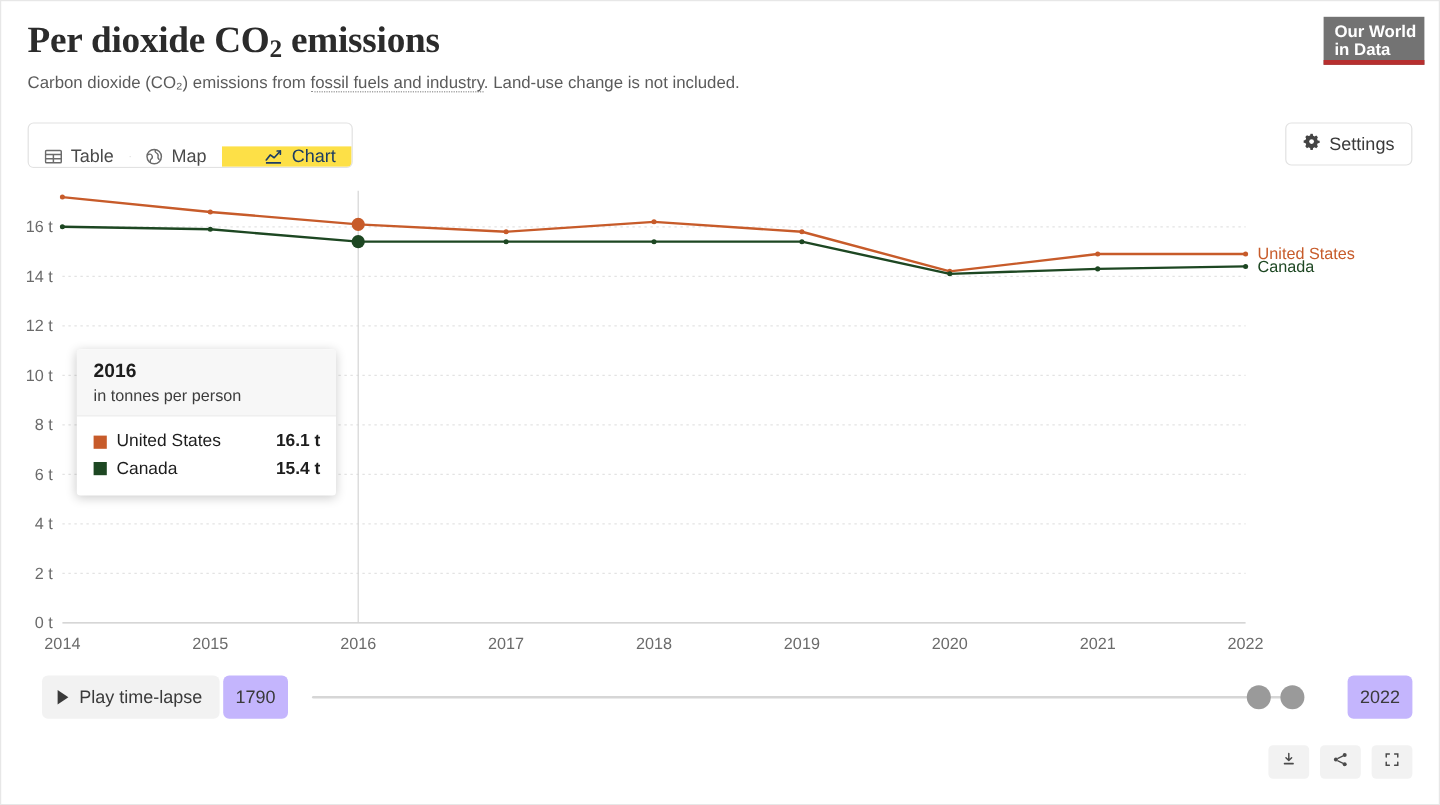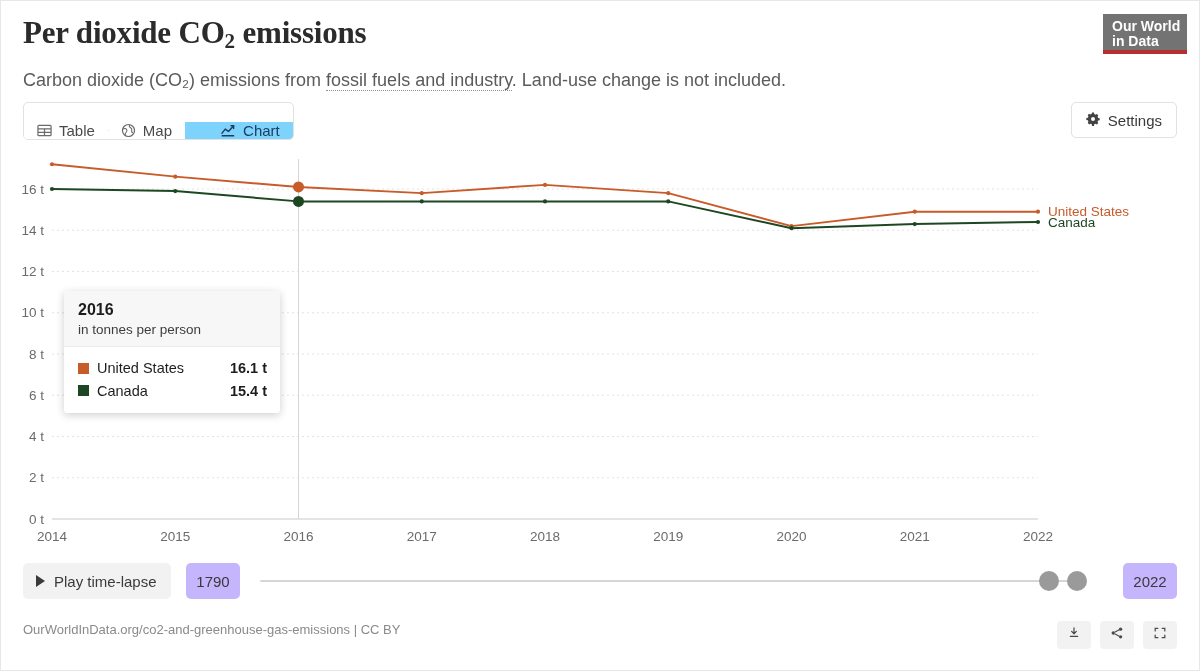--- a/index.html
+++ b/index.html
@@ -39,22 +39,22 @@
     line-height: 1.15;
     color: #2b2b2b;
     letter-spacing: -0.2px;
     margin: 0;
   }
   .chart-title sub {
     font-size: 0.68em;
     vertical-align: -0.22em;
   }
   .chart-subtitle {
-    margin-top: 16px;
-    font-size: 18px;
+    margin-top: 6px;
+    font-size: 14px;
     color: #5b5b5b;
     line-height: 1.3;
   }
   .glossary-link {
     border-bottom: 1px dotted #8f8f8f;
     color: #5b5b5b;
     cursor: help;
   }
 
   
@@ -107,21 +107,21 @@
   .tab + .tab::before {
     content: "";
     position: absolute;
     left: 0;
     top: 8px;
     bottom: 8px;
     width: 1px;
     background: #e2e2e2;
   }
   .tab.active {
-    background: #7dd3fc;
+    background: #fde047;
     color: #1d3d63;
     font-weight: 400;
     padding-left: 35px;
   }
   .tab.active::before { display: none; }
   .tab svg { display: block; }
 
   .settings-btn {
     position: absolute;
     right: 0;
@@ -218,21 +218,21 @@
   
   .timeline {
     position: absolute;
     left: 22px;
     right: 22px;
     top: 562px;
     height: 36px;
   }
   .play-btn {
     position: absolute;
-    left: 0;
+    left: 12px;
     top: 0;
     height: 36px;
     display: inline-flex;
     align-items: center;
     gap: 9px;
     padding: 0 14px 0 13px;
     background: #f2f2f2;
     border-radius: 5px;
     font-size: 15px;
     color: #3a3a3a;
@@ -485,21 +485,20 @@
     <div class="year-box year-start">1790</div>
     <div class="slider-track">
       <div class="slider-fill"></div>
       <div class="handle handle-left"></div>
       <div class="handle handle-right"></div>
     </div>
     <div class="year-box year-end">2022</div>
   </div>
 
   <div class="footer">
-    <div class="footer-line2">OurWorldInData.org/co2-and-greenhouse-gas-emissions | CC BY</div>
     <div class="footer-actions">
       <div class="action-btn">
         <span>
           <svg width="14" height="14" viewBox="0 0 16 16">
               <path d="M8 2.2v6.2M5.3 6.2 8 8.9l2.7-2.7" fill="none" stroke="#4a4a4a" stroke-width="1.4" stroke-linecap="round" stroke-linejoin="round"></path>
               <rect x="3.2" y="11" width="9.6" height="1.6" rx="0.6" fill="#4a4a4a"></rect>
             </svg>
         </span>
       </div>
       <div class="action-btn">

